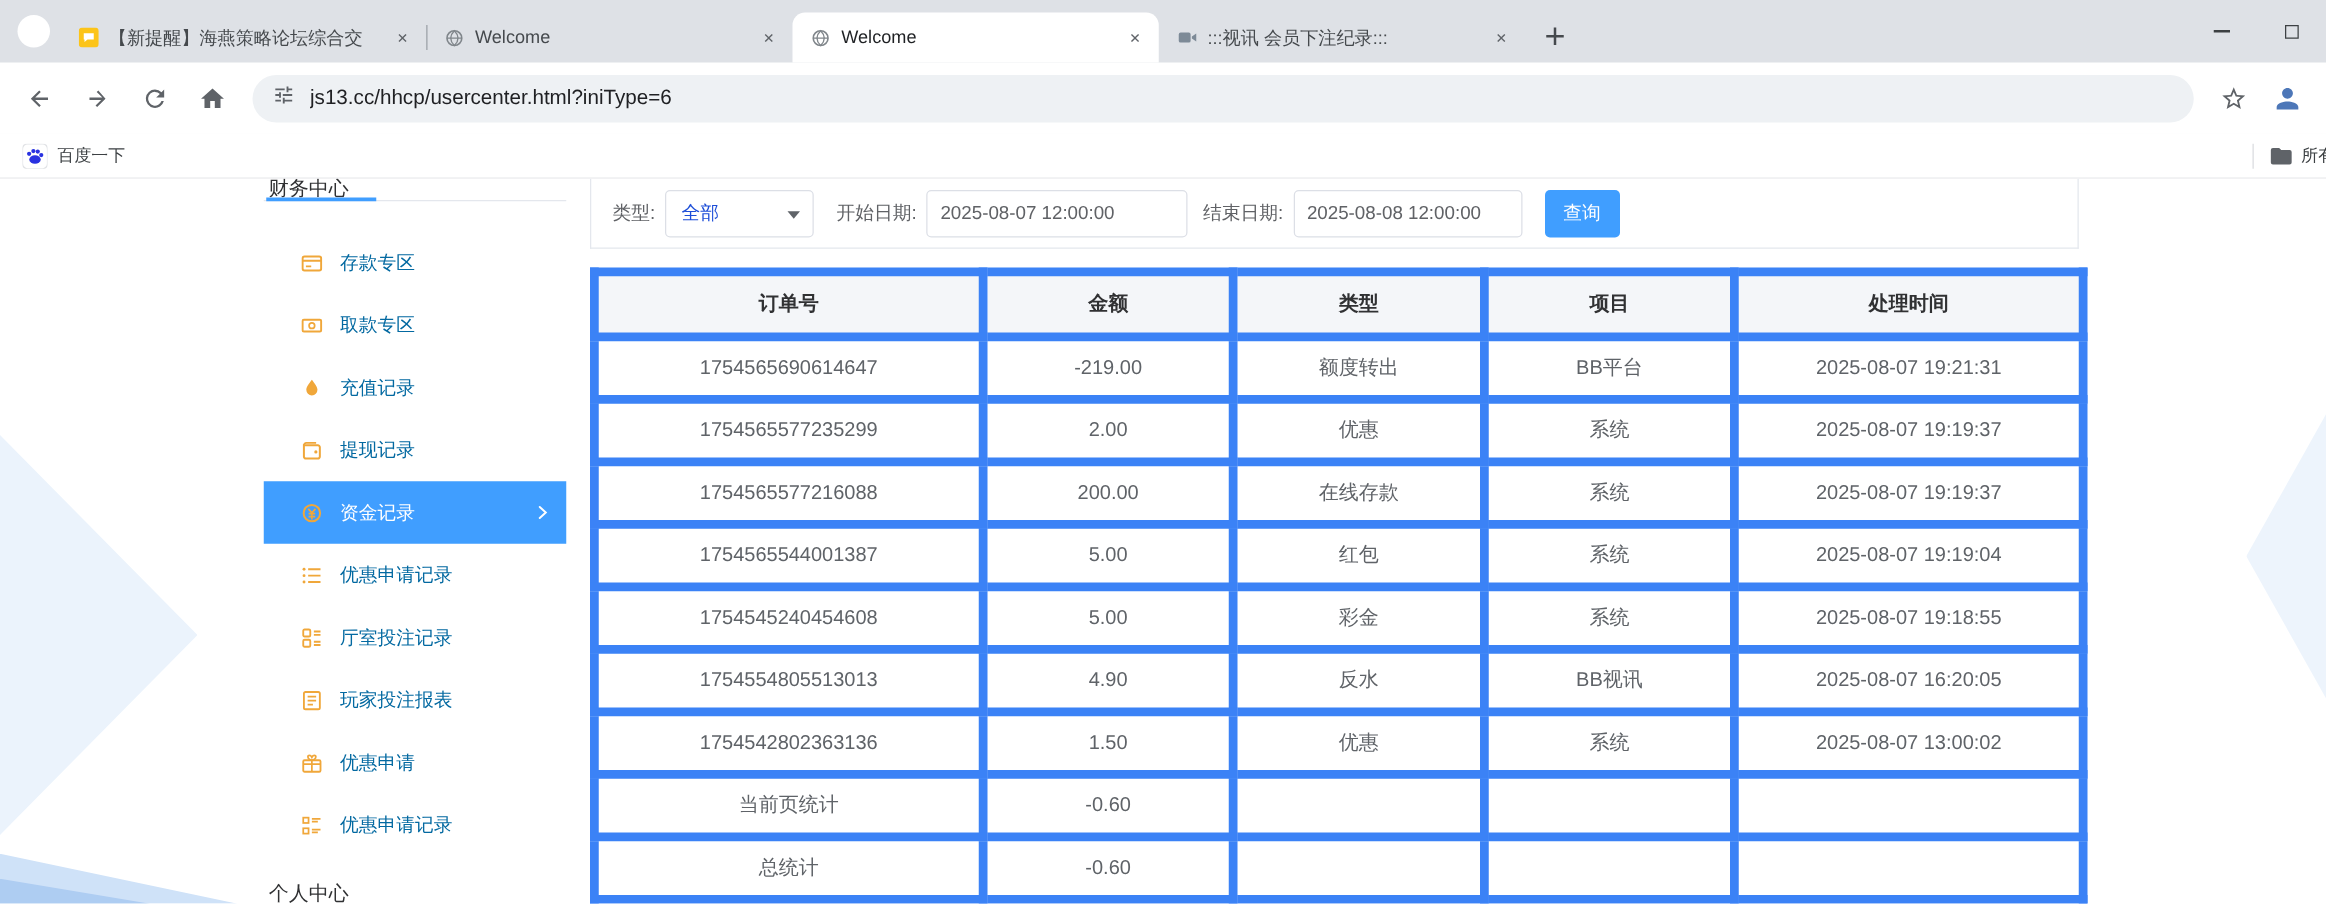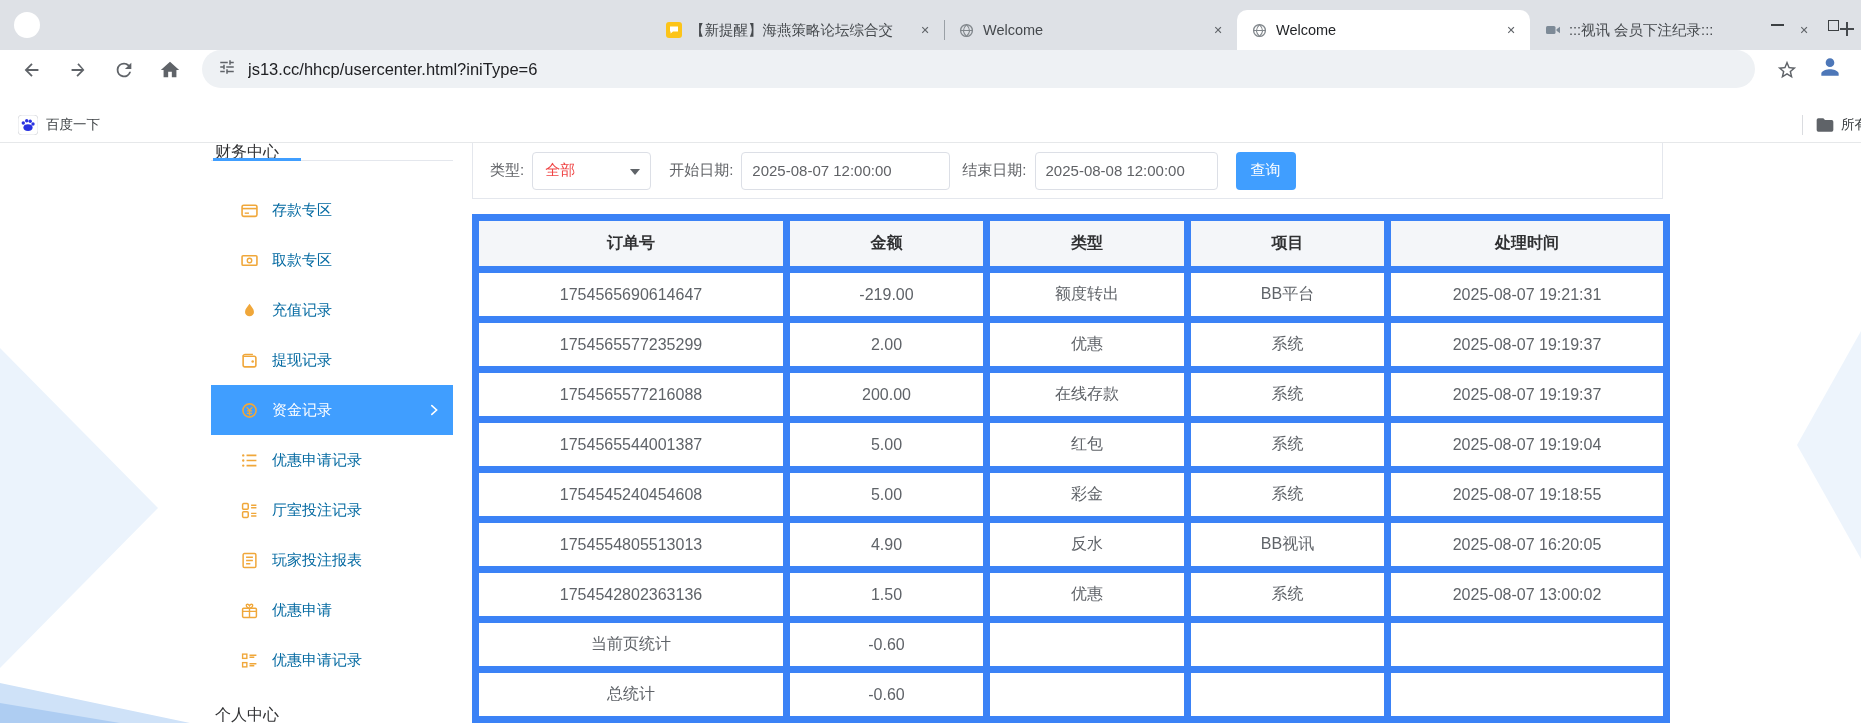--- a/index.html
+++ b/index.html
@@ -1,21 +1,21 @@
 <!DOCTYPE html>
 <html><head>
 <meta charset="utf-8">
 <style>
   * { margin:0; padding:0; box-sizing:border-box; }
   html,body { width:1861px; height:723px; overflow:hidden; background:#fff;
               font-family:"Liberation Sans","DejaVu Sans",sans-serif; }
   .window { position:relative; width:1861px; height:723px; }
 
   
-  .tabbar { position:relative; height:50px; background:#dee1e6; display:flex; align-items:flex-end;justify-content:flex-end; }
+  .tabbar { position:relative; height:50px; background:#dee1e6; display:flex; align-items:flex-end; }
   .tab-search { position:absolute; left:14px; top:12px; width:26px; height:26px; border-radius:50%; background:#fff; cursor:pointer; }
   .tabs { display:flex; align-items:flex-end; margin-left:48px; height:100%; }
   .tab { position:relative; display:flex; align-items:center; width:293px; height:40px;
          padding:0 10px 0 14px; font-size:14.5px; color:#45494d; border-radius:10px 10px 0 0; cursor:pointer; }
   .tab.active { background:#fff; color:#1f2124; }
   .tab:not(.active) + .tab:not(.active)::before { content:''; position:absolute; left:0; top:10px; height:20px; width:1px; background:#9aa0a6; }
   .favicon { width:17px; height:17px; flex:0 0 17px; display:flex; align-items:center; justify-content:center; }
   .tab-title { flex:1; margin:0 8px; white-space:nowrap; overflow:hidden; }
   .tab-close { width:18px; height:18px; border-radius:50%; display:flex; align-items:center; justify-content:center;
                color:#5f6368; font-size:11px; }
@@ -23,21 +23,21 @@
   .newtab { position:relative; width:28px; height:28px; margin:0 0 7px 10px; border-radius:50%; cursor:pointer; }
   .newtab::before, .newtab::after { content:''; position:absolute; background:#45494d; }
   .newtab::before { left:7px; top:13.3px; width:14px; height:1.6px; }
   .newtab::after  { left:13.2px; top:7px; width:1.6px; height:14px; }
   .wincontrols { position:absolute; right:0; top:0; height:50px; display:flex; }
   .winbtn { width:56px; height:50px; display:flex; align-items:center; justify-content:center; cursor:pointer; }
   .glyph-min { width:13px; height:1.6px; background:#3c4043; }
   .glyph-max { width:11px; height:11px; border:1.6px solid #3c4043; }
 
   
-  .navbar { height:57px; background:#fff; display:flex; padding:0 14px 0 12px; }
+  .navbar { height:57px; background:#fff; display:flex; align-items:center; padding:0 14px 0 12px; }
   .navbtn { width:40px; height:40px; border-radius:50%; display:flex; align-items:center; justify-content:center;
             color:#5f6368; margin-right:6px; cursor:pointer; flex:0 0 auto; }
   .navbtn svg { width:22px; height:22px; fill:currentColor; }
   .omnibox { flex:1; height:38px; margin:0 10px 0 6px; background:#eef1f4; border-radius:19px;
              display:flex; align-items:center; padding:0 16px; cursor:text; min-width:0; }
   .omnibox .tune { color:#5f6368; margin-right:12px; flex:0 0 auto; }
   .omnibox .tune svg { width:18px; height:18px; fill:currentColor; }
   .url-text { font-size:16.5px; color:#202124; white-space:nowrap; overflow:hidden; }
   .navbtn.right { margin:0 0 0 2px; }
   .avatar { width:34px; height:34px; border-radius:50%; display:flex; align-items:center; justify-content:center;
@@ -81,21 +81,21 @@
   .side-item .chev { position:absolute; right:12px; top:18px; }
   .side-foot { margin-top:20px; padding-left:4px; font-size:16px; color:#303133; }
 
   
   .main { position:absolute; left:472px; top:0; width:1191px; }
   .filterbox { height:56px; border:1px solid #e4e7ed; border-top:none; display:flex; align-items:center;
                padding-left:17px; background:#fff; }
   .flabel { font-size:15px; color:#606266; flex:0 0 auto; }
   .select { position:relative; width:119px; height:38px; border:1px solid #dcdfe6; border-radius:4px;
             margin-left:8px; display:flex; align-items:center; padding:0 26px 0 12px; font-size:15px;
-            color:#ef4444; cursor:pointer; background:#fff; }
+            color:#1d4ed8; cursor:pointer; background:#fff; }
   .select .caret { position:absolute; right:10px; top:16px; width:0; height:0;
                    border-left:5px solid transparent; border-right:5px solid transparent; border-top:6px solid #5f6368; }
   .dateinput { height:38px; border:1px solid #dcdfe6; border-radius:4px; font-size:15px; color:#606266;
                padding:0 10px; margin-left:8px; font-family:inherit; background:#fff; }
   .dateinput.w1 { width:209px; } .dateinput.w2 { width:183px; }
   .gap1 { margin-left:18px; } .gap2 { margin-left:12px; }
   .query-btn { width:60px; height:38px; margin-left:18px; background:#409eff; color:#fff; border:none;
                border-radius:4px; font-size:15px; cursor:pointer; font-family:inherit; }
 
   

